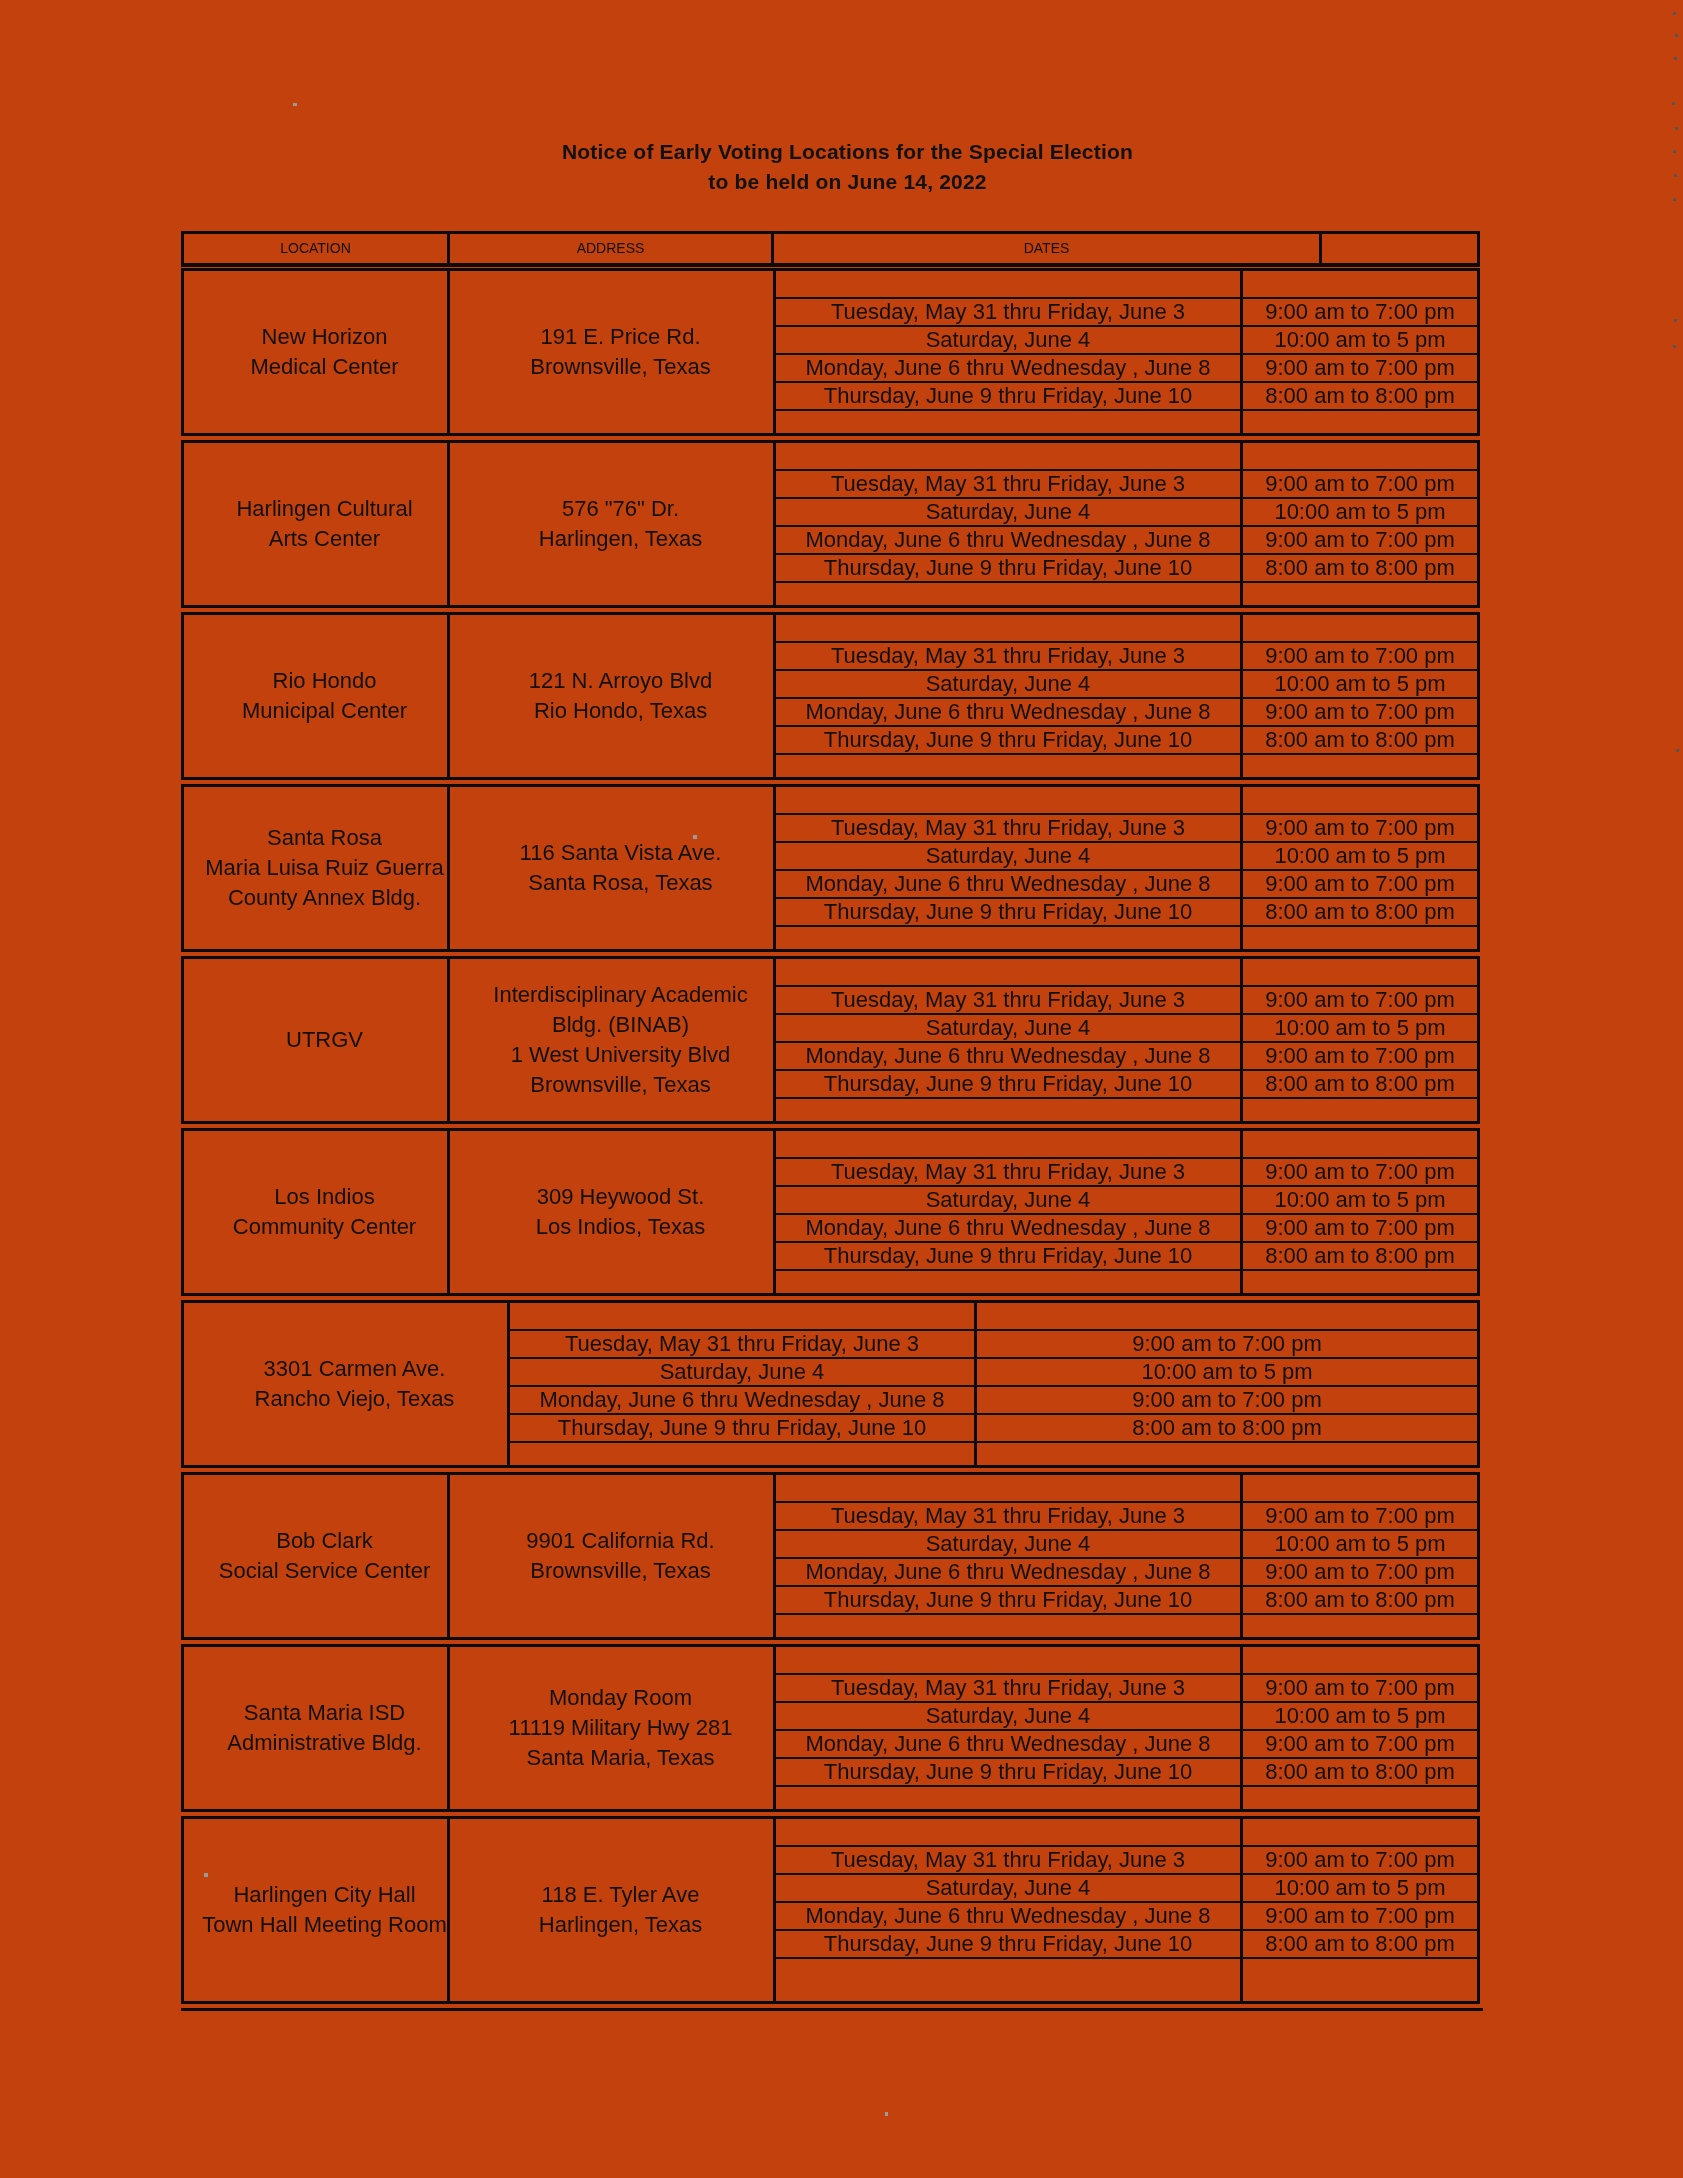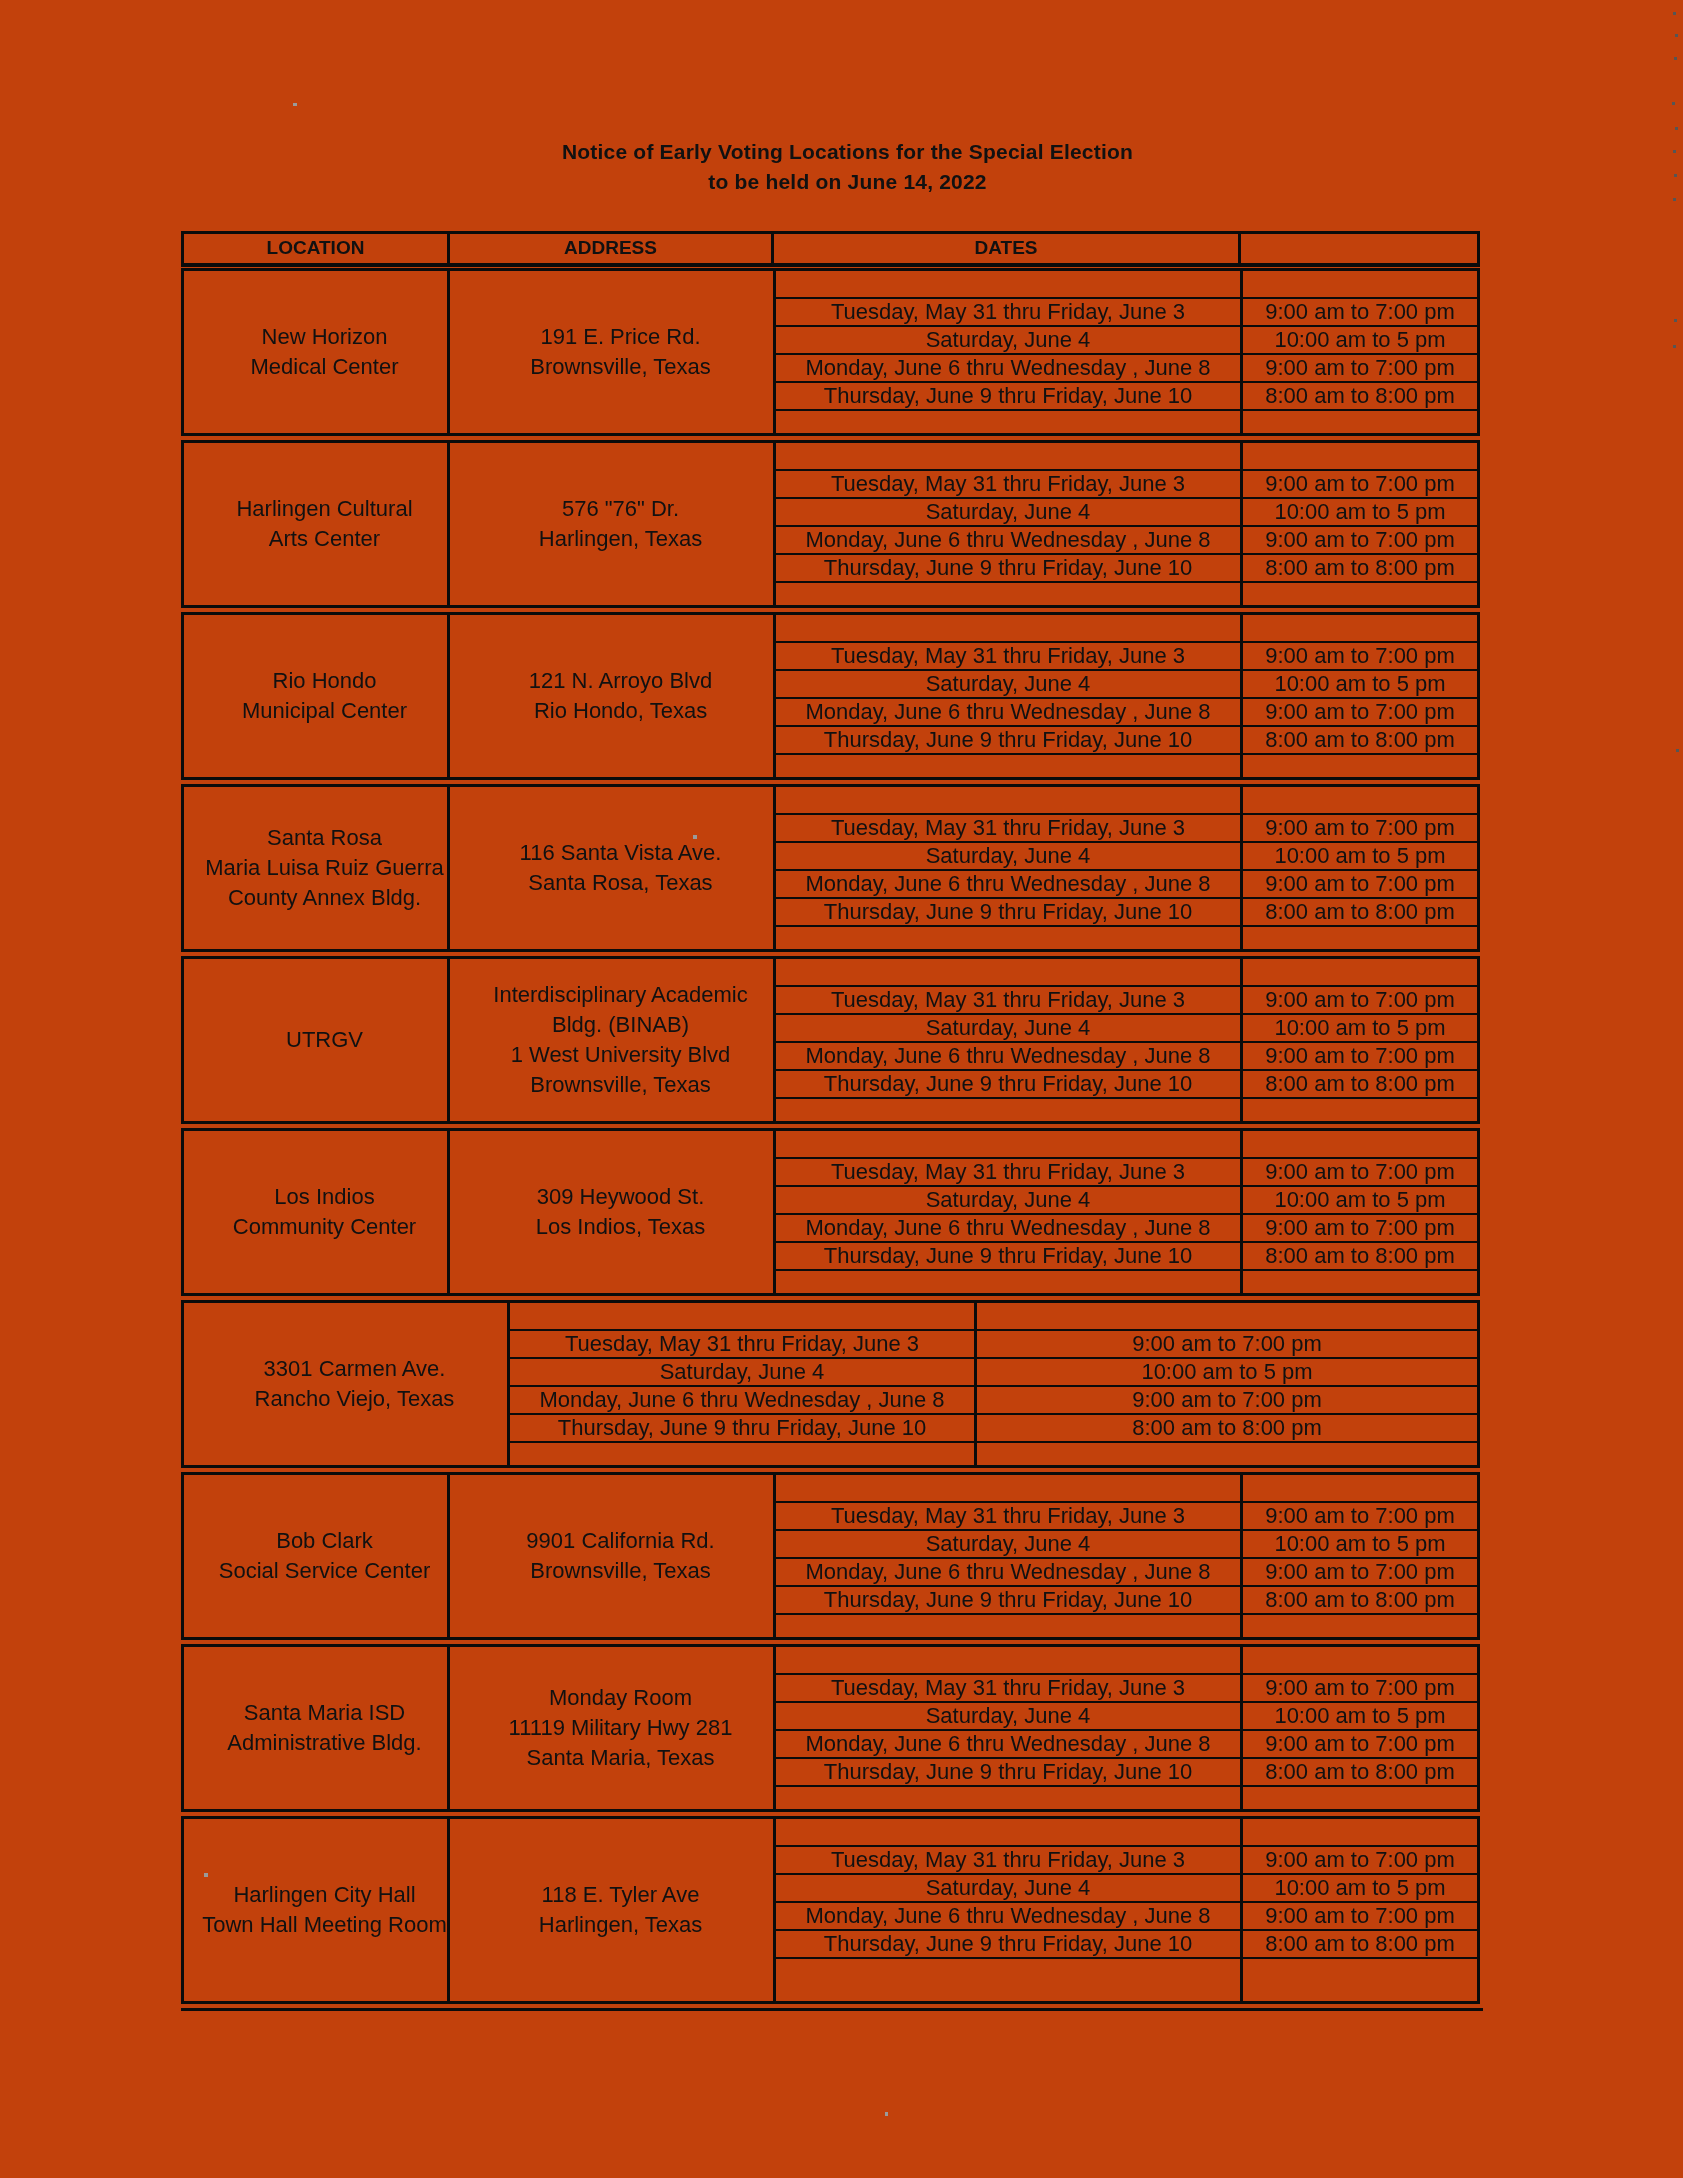--- a/index.html
+++ b/index.html
@@ -29,29 +29,29 @@
   }
   .header-row{
     display:flex;
     box-sizing:border-box;
     border:3px solid #0b0b0b;
     border-bottom-width:4px;
     height:36px;
   }
   .hcell{
     box-sizing:border-box;
-    font-weight:bold;
-    font-size:19px;
+    font-weight:normal;
+    font-size:14px;
     line-height:28px;
     text-align:center;
     border-right:3px solid #0b0b0b;
   }
   .hcell.c1{width:266px;}
   .hcell.c2{width:324px;}
-  .hcell.c3{width:467px;}
+  .hcell.c3{width:548px;}
   .hcell.c4{flex:1;border-right:none;}
 
   .row-block{
     display:flex;
     box-sizing:border-box;
     border:3px solid #0b0b0b;
     height:168px;
     margin-top:4px;
   }
   .row-block.first{margin-top:1px;}

